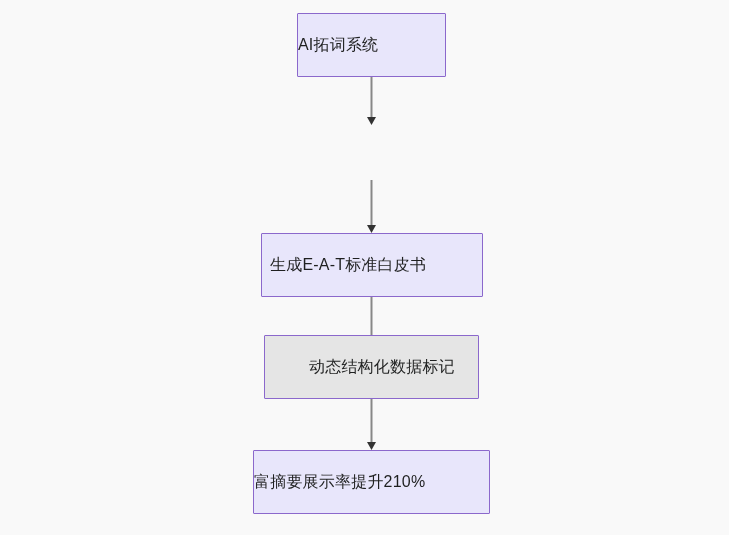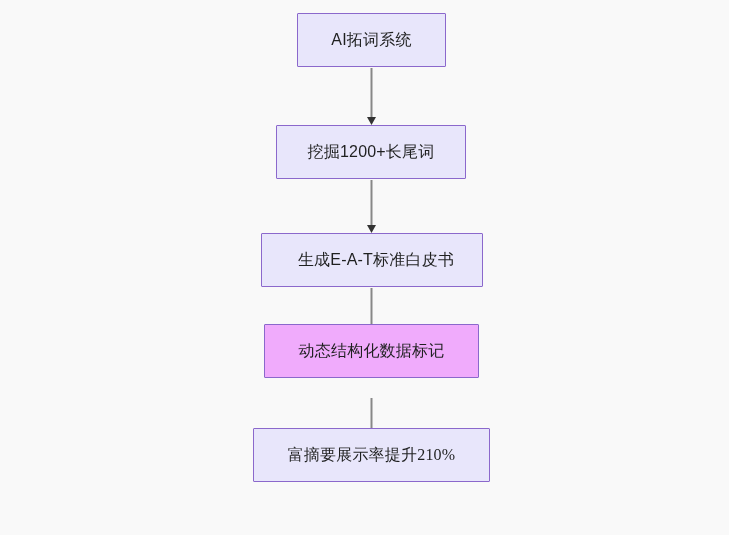--- a/index.html
+++ b/index.html
@@ -19,22 +19,22 @@
     height: 535px;
   }
   .node {
     position: absolute;
     box-sizing: border-box;
     background: #e8e6fb;
     border: 1.5px solid #8b68cc;
     border-radius: 1px;
     display: flex;
     align-items: center;
-    justify-content: center;
-    height: 54px;
+    justify-content: flex-start;
+    height: 64px;
   }
   .node-label {
     font-size: 16px;
     line-height: 1;
     color: #1f2020;
     letter-spacing: 0.2px;
     white-space: nowrap;
   }
   .connector {
     position: absolute;
@@ -69,25 +69,22 @@
     </div>
     <div class="connector" style="left: 365.5px; top: 398px; height: 52px;">
       <svg width="11" height="52" viewBox="0 0 11 52">
         <line x1="5.5" y1="0" x2="5.5" y2="45" stroke="#888888" stroke-width="2"></line>
         <polygon points="1,44 10,44 5.5,52" fill="#333333"></polygon>
       </svg>
     </div>
     <div class="node" style="left: 297px; top: 13px; width: 149px; background: rgb(232, 230, 251); border-color: rgb(139, 104, 204);">
       <span class="node-label" style="color: rgb(31, 32, 32);">AI拓词系统</span>
     </div>
-    <div class="node" style="left: 276px; top: 125px; width: 190px; background: rgb(232, 230, 251); border-color: rgb(139, 104, 204);">
-      <span class="node-label" style="color: rgb(31, 32, 32);">挖掘1200+长尾词</span>
-    </div>
     <div class="node" style="left: 261px; top: 233px; width: 222px; background: rgb(232, 230, 251); border-color: rgb(139, 104, 204);">
       <span class="node-label" style="color: rgb(31, 32, 32); margin-left: 8px;">生成E-A-T标准白皮书</span>
     </div>
-    <div class="node" style="left: 264px; top: 324px; width: 215px; background: #f0abfc; border-color: rgb(139, 104, 204);">
+    <div class="node" style="left: 264px; top: 335px; width: 215px; background: #e5e5e5; border-color: rgb(139, 104, 204); padding-left: 44px;">
       <span class="node-label" style="color: rgb(31, 32, 32);">动态结构化数据标记</span>
     </div>
-    <div class="node" style="left: 253px; top: 428px; width: 237px; background: rgb(232, 230, 251); border-color: rgb(139, 104, 204); font-family: Liberation Serif, serif;">
+    <div class="node" style="left: 253px; top: 450px; width: 237px; background: rgb(232, 230, 251); border-color: rgb(139, 104, 204);">
       <span class="node-label" style="color: rgb(31, 32, 32);">富摘要展示率提升210%</span>
     </div>
   </div>
 
 </body></html>

